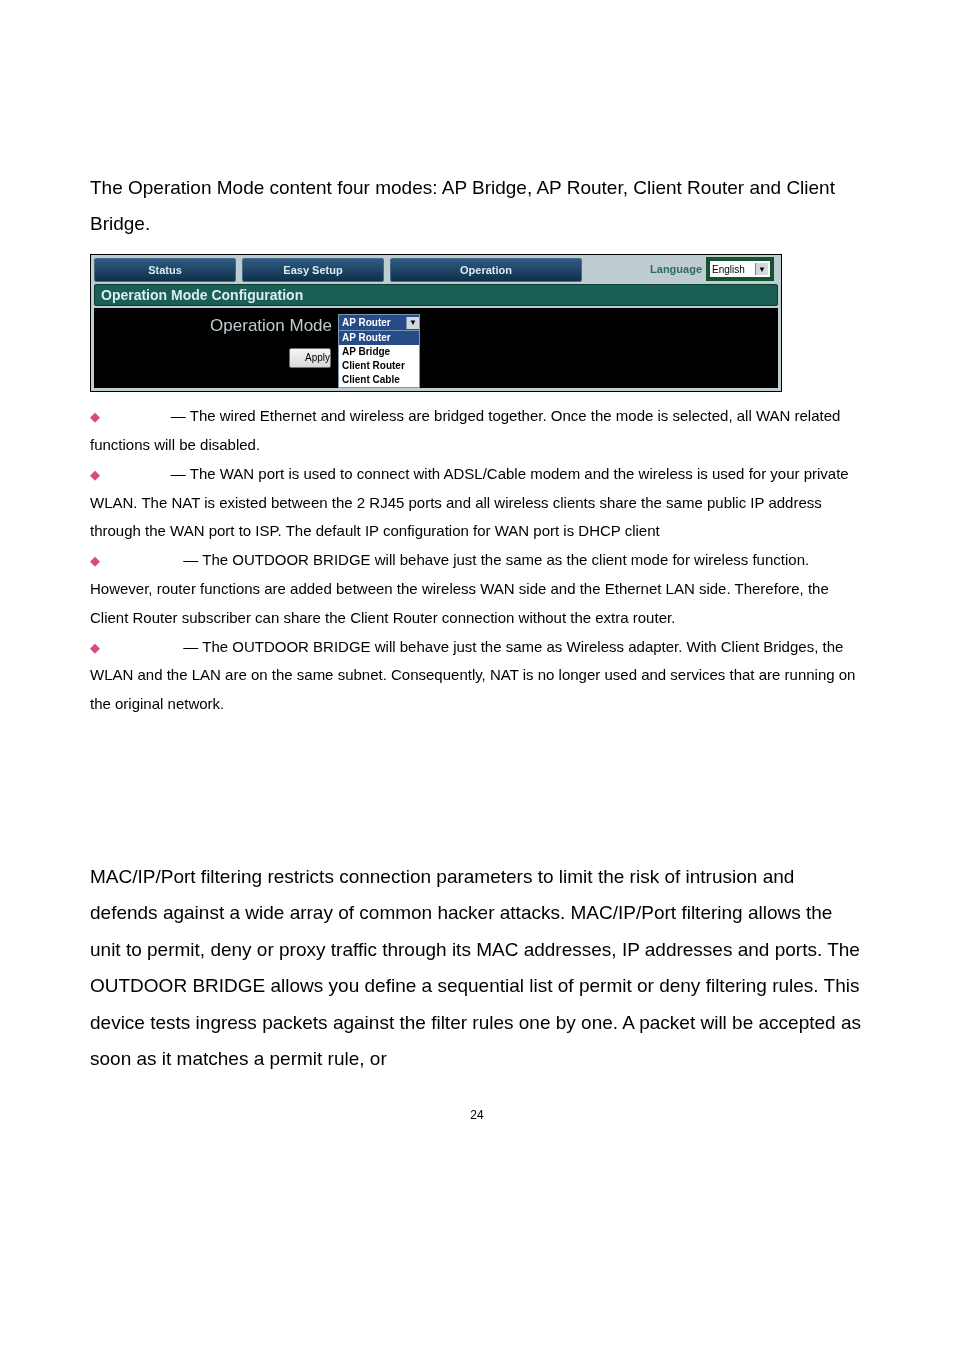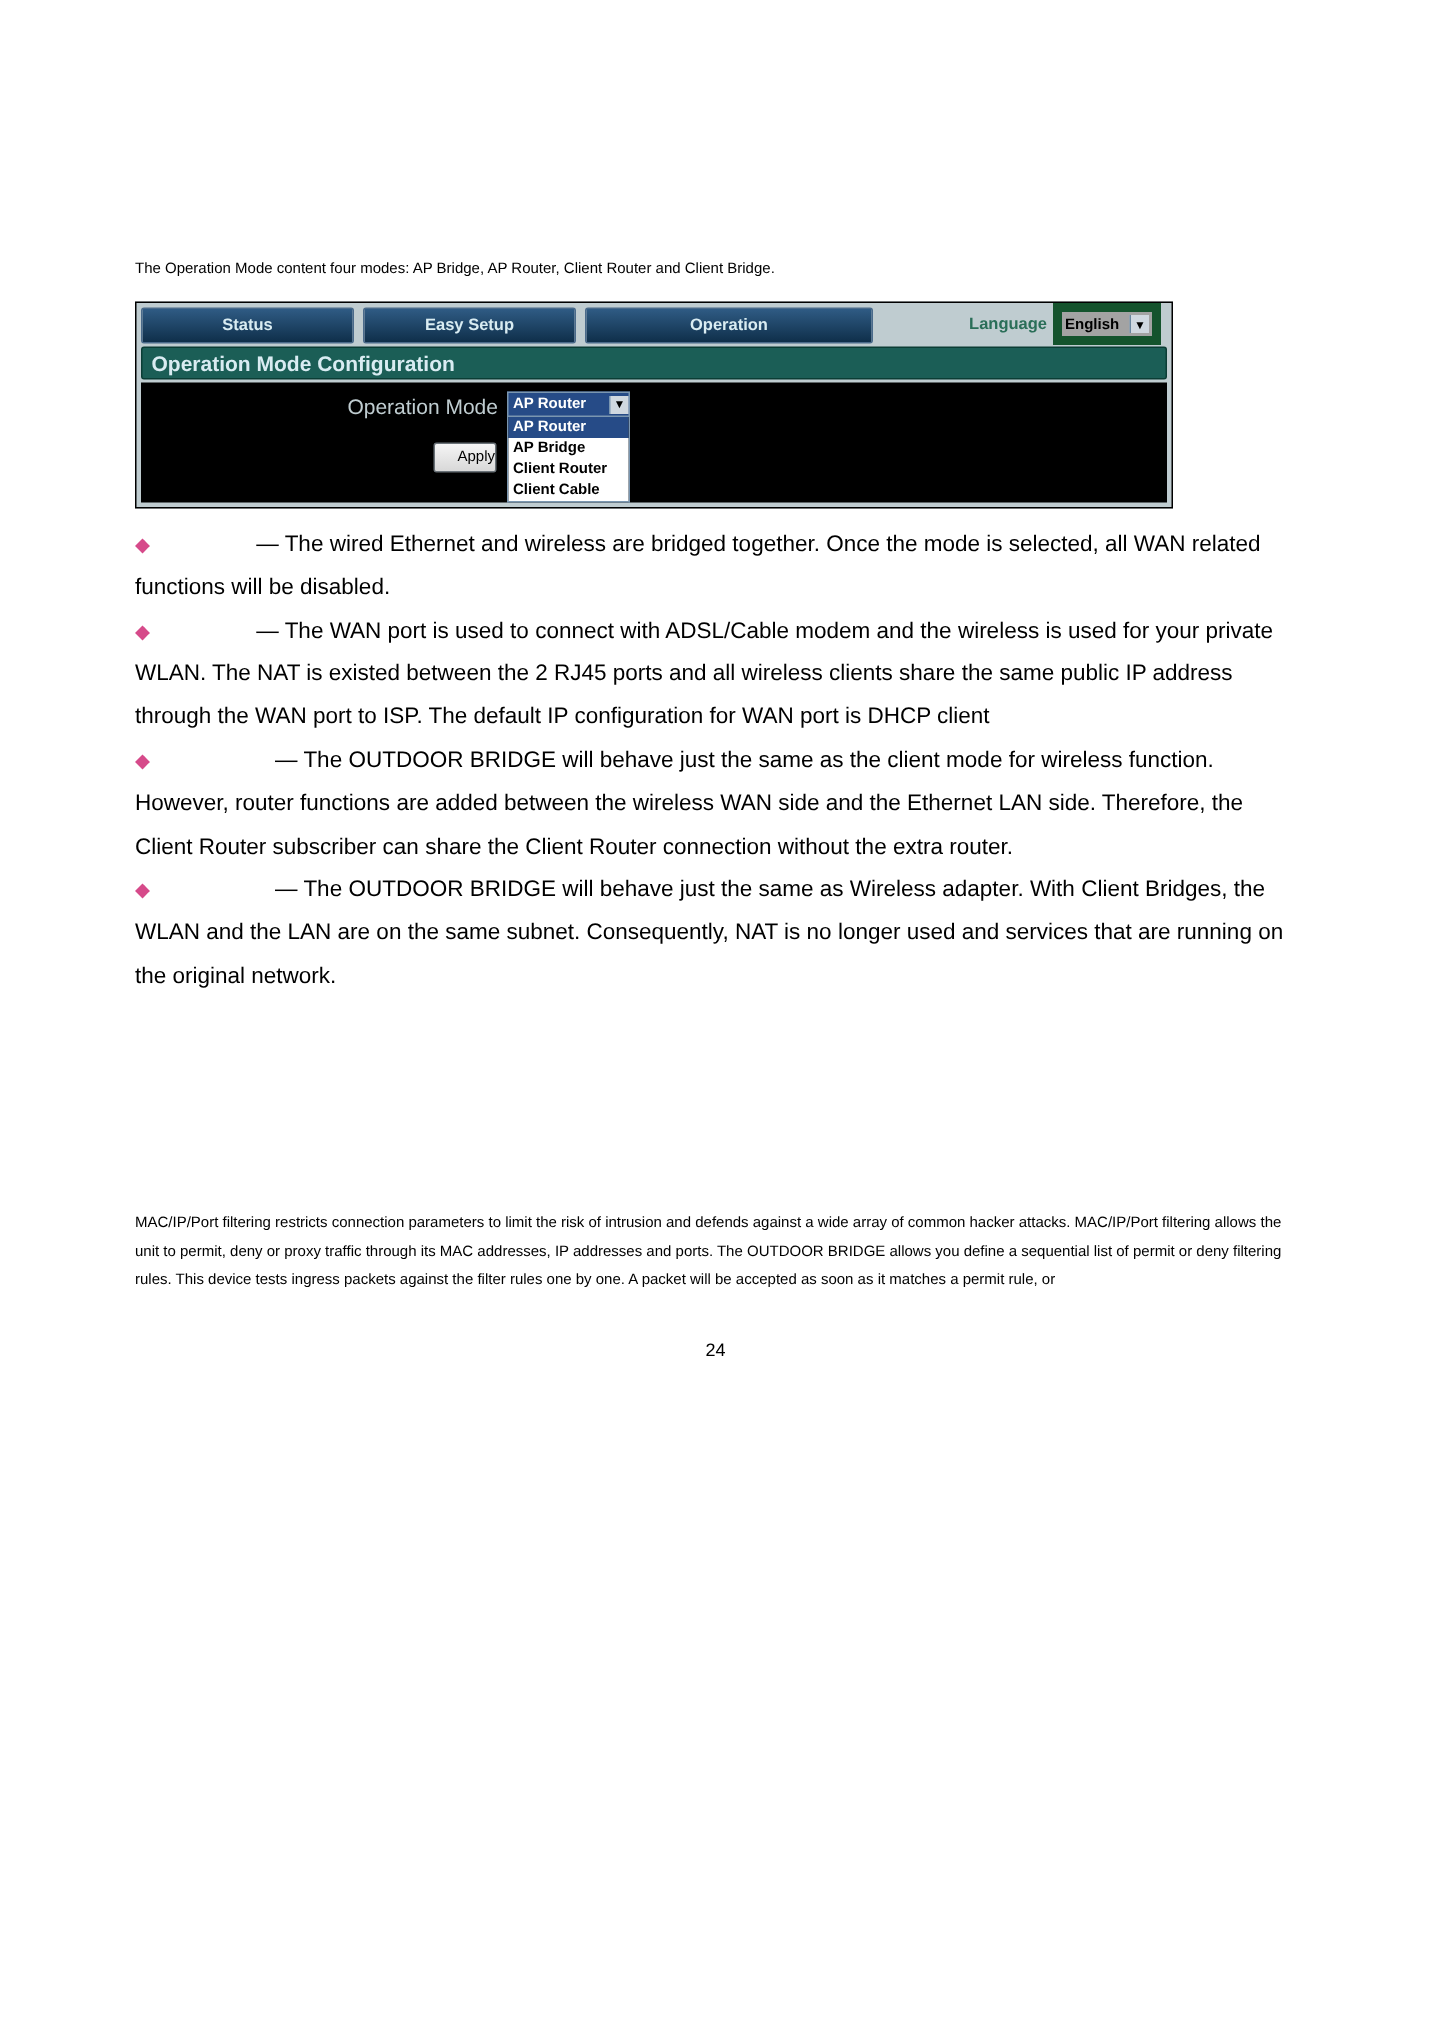--- a/index.html
+++ b/index.html
@@ -8,21 +8,21 @@
     background: #fff;
     font-family: Verdana, Arial, sans-serif;
     width: 954px;
   }
   .page {
     padding: 170px 90px 60px 90px;
     box-sizing: border-box;
   }
   .para {
     color: #000;
-    font-size: 10px;
+    font-size: 19px;
     line-height: 1.9;
   }
   .para-ap {
     margin-bottom: 6px;
   }
   .screenshot {
     margin: 12px 0 10px 0;
     width: 690px;
     border: 1px solid #000;
     background: #bfccd0;
@@ -53,30 +53,30 @@
     height: 22px;
     margin: 3px 3px 0 3px;
     display: flex;
     align-items: center;
     justify-content: flex-end;
     color: #2a6e58;
     font-weight: bold;
     padding-right: 4px;
   }
   .lang-select {
-    background: #a3a3a3;
-    border: 6px solid #14532d;
+    background: #ffffff;
+    border: 4px solid #14532d;
     height: 16px;
     width: 56px;
     margin-left: 4px;
     display: flex;
     align-items: center;
     justify-content: space-between;
     padding: 0 2px;
-    font-weight: bold;
+    font-weight: normal;
     color: #000;
     font-size: 10px;
   }
   .arrow-box {
     width: 12px;
     height: 12px;
     background: #d0d8e0;
     border-left: 1px solid #6a869e;
     display: flex;
     align-items: center;
@@ -102,21 +102,21 @@
     height: 66px;
   }
   .form-row1 {
     display: flex;
     align-items: flex-start;
   }
   .op-label {
     flex: 0 0 230px;
     text-align: right;
     color: #bfccd0;
-    font-size: 14px;
+    font-size: 17px;
     padding-right: 6px;
     padding-top: 2px;
   }
   .select-widget {
     width: 82px;
     font-weight: bold;
   }
   .sel-top {
     background: #264b87;
     color: #fff;

